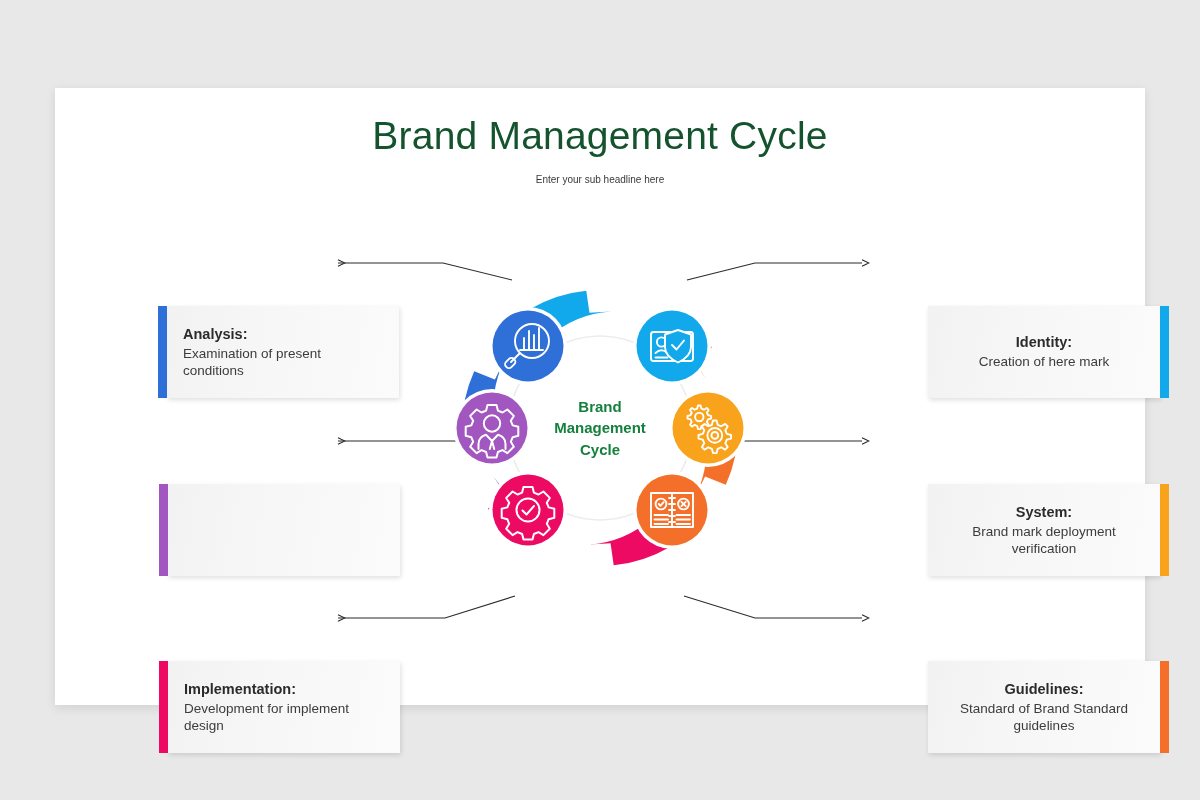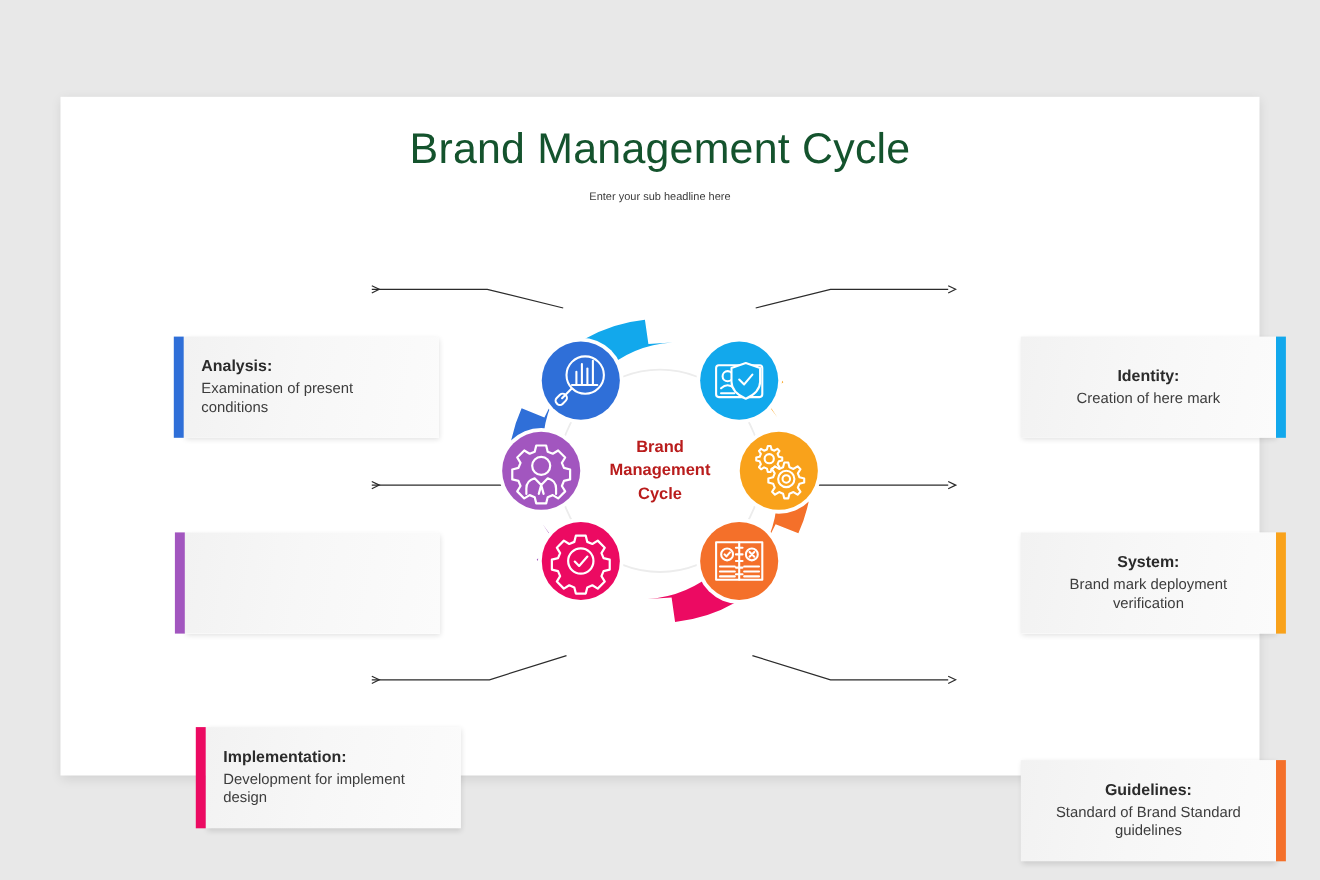--- a/index.html
+++ b/index.html
@@ -85,24 +85,24 @@
   .card .sb {
     font-size: 13.5px;
     font-weight: 400;
     color: #3c3c3c;
     display: block;
   }
 
   
   #card-analysis       { left: 112px; top: 218px; }
   #card-management     { left: 113px; top: 396px; }
-  #card-implementation { left: 113px; top: 573px; margin-left: 19px; }
+  #card-implementation { left: 113px; top: 573px; }
   #card-identity       { left: 873px; top: 218px; }
   #card-system         { left: 873px; top: 396px; }
-  #card-guidelines     { left: 873px; top: 603px; }
+  #card-guidelines     { left: 873px; top: 573px; }
 
   
   #connectors {
     position: absolute;
     left: 0; top: 0;
     width: 1090px;
     height: 617px;
     pointer-events: none;
   }
 
@@ -118,21 +118,21 @@
 
   #center-label {
     position: absolute;
     left: 50%;
     top: 50%;
     transform: translate(-50%, -50%);
     width: 160px;
     text-align: center;
     font-size: 15px;
     font-weight: bold;
-    color: #b91c1c;
+    color: #15803d;
     line-height: 1.42;
   }
   #center-label span { display: block; }
 </style>
 </head>
 <body>
 
 <div id="slide">
 
   <div id="title">Brand Management Cycle</div>

